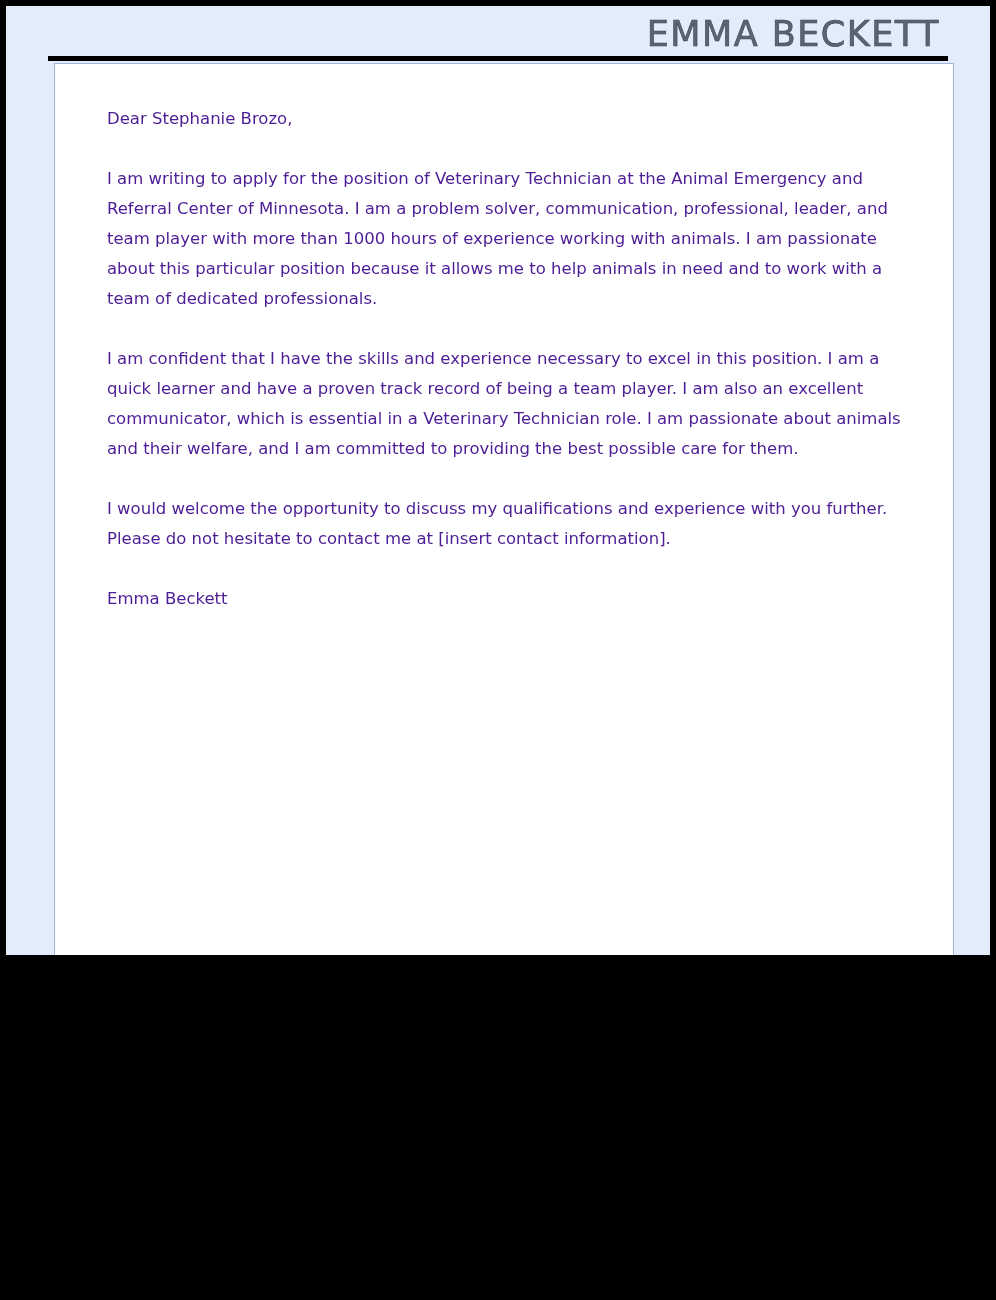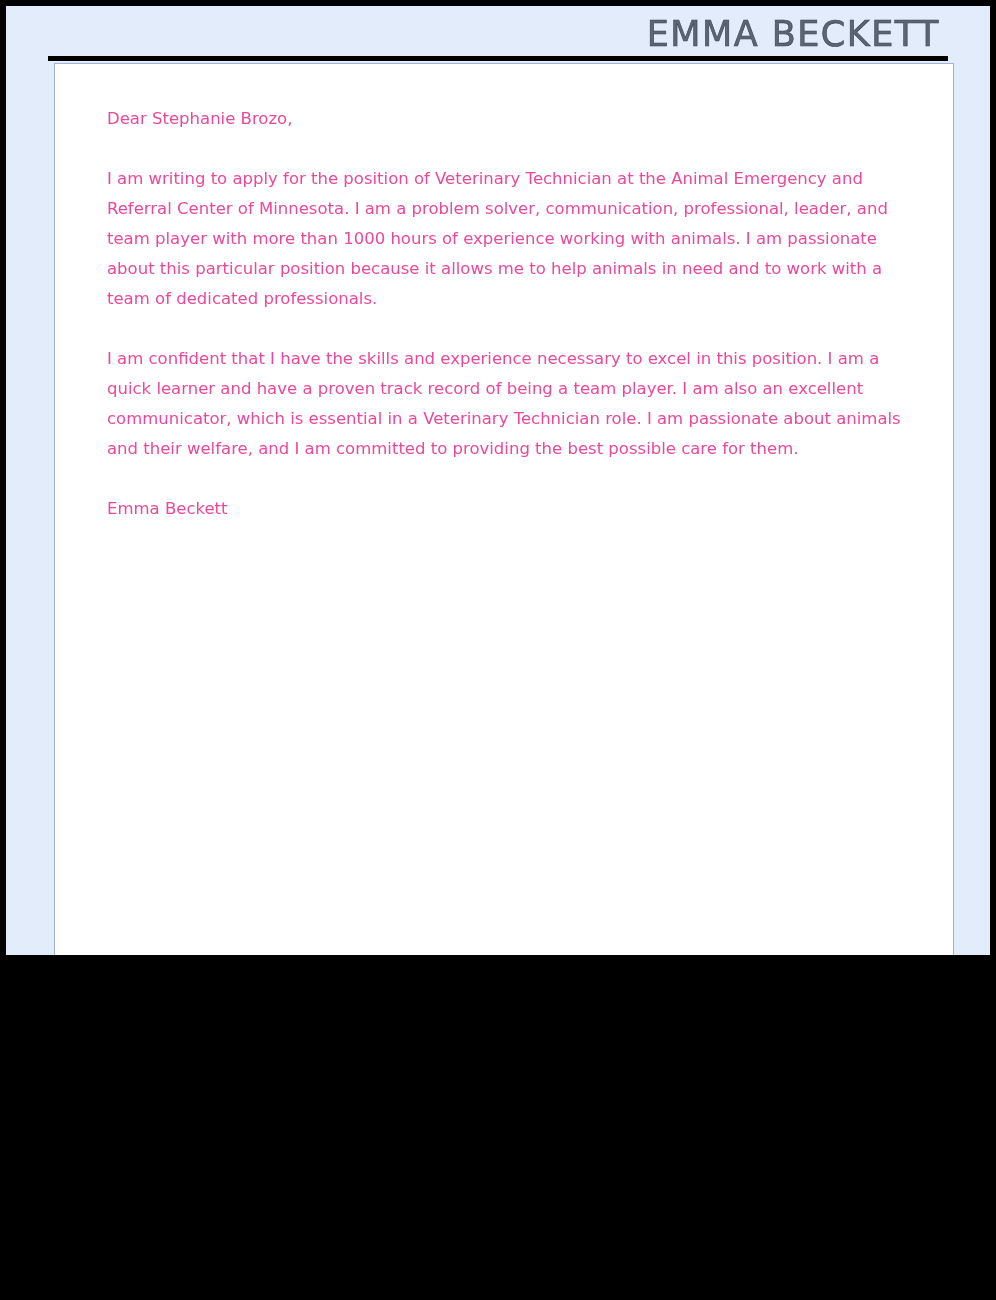--- a/index.html
+++ b/index.html
@@ -64,21 +64,21 @@
     position: absolute;
     left: 52px;
     top: 40px;
     width: 800px;
   }
   .letter p {
     margin: 0 0 30px 0;
     font-family: "DejaVu Sans", sans-serif;
     font-size: 16.5px;
     line-height: 30px;
-    color: #ec4899;
+    color: #4c1d95;
   }
   .letter p.signature-name {
     margin-bottom: 10px;
   }
   .letter p.date {
     color: #2d7de0;
     margin-bottom: 0;
   }
   .footer {
     position: absolute;
@@ -99,20 +99,21 @@
   </div>
 
   <div class="rule"></div>
 
   <div class="sheet">
 
     <div class="letter">
       <p>Dear Stephanie Brozo,</p>
       <p>I am writing to apply for the position of Veterinary Technician at the Animal Emergency and Referral Center of Minnesota. I am a problem solver, communication, professional, leader, and team player with more than 1000 hours of experience working with animals. I am passionate about this particular position because it allows me to help animals in need and to work with a team of dedicated professionals.</p>
       <p>I am confident that I have the skills and experience necessary to excel in this position. I am a quick learner and have a proven track record of being a team player. I am also an excellent communicator, which is essential in a Veterinary Technician role. I am passionate about animals and their welfare, and I am committed to providing the best possible care for them.</p>
+      <p>I would welcome the opportunity to discuss my qualifications and experience with you further. Please do not hesitate to contact me at [insert contact information].</p>
       <p class="signature-name">Emma Beckett</p>
     </div>
 
     <div class="footer">Lazyapply.com</div>
 
   </div>
 
 </div>
 
 </body></html>

